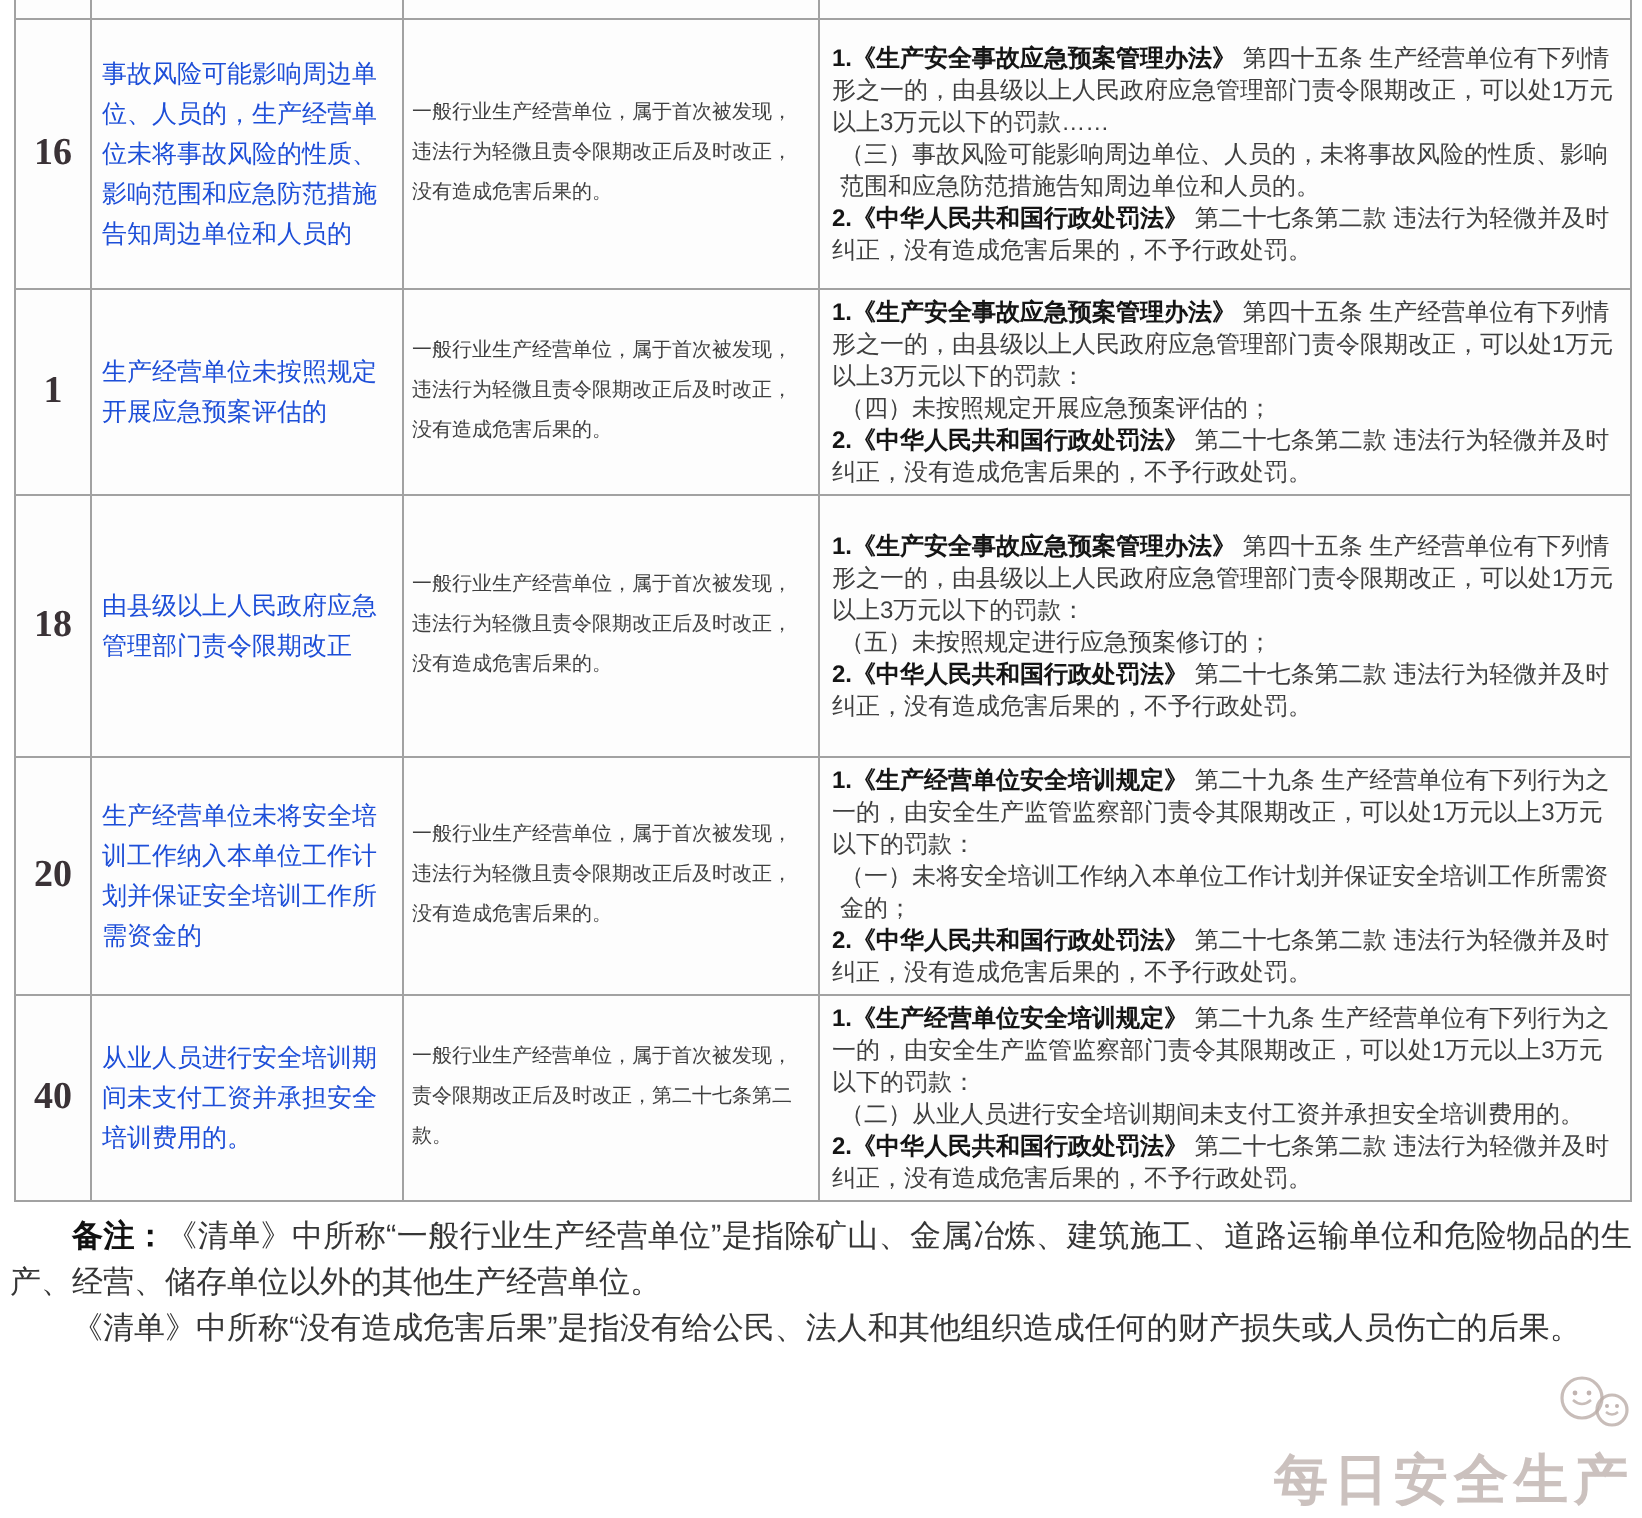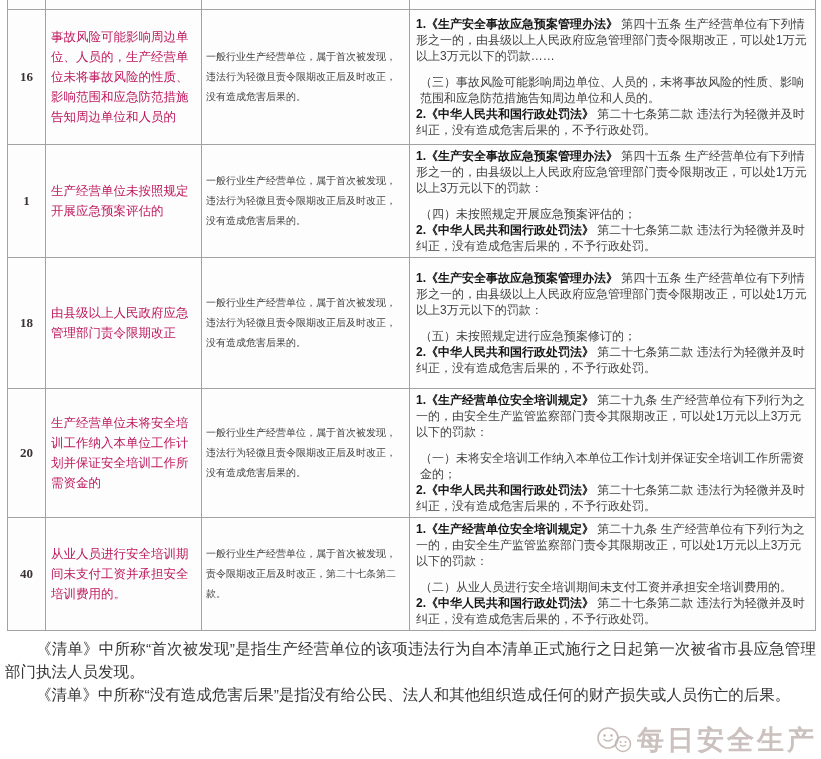--- a/index.html
+++ b/index.html
@@ -23,47 +23,47 @@
   #table-body tr.sliver { height:6px; }
   #table-body tr:nth-child(2) { height:135px; }
   #table-body tr:nth-child(3) { height:97px; }
   #table-body tr:nth-child(4) { height:131px; }
   #table-body tr:nth-child(5) { height:114px; }
   #table-body tr:nth-child(6) { height:92px; }
 
   td.num {
     text-align:center;
     font-family:"Liberation Serif","DejaVu Serif",serif;
-    font-weight:bold; font-size:13px; color:#3a3236;
+    font-weight:bold; font-size:19px; color:#3a3236;
   }
   td.violation {
-    font-size:12.5px; line-height:20px; padding:5px 5px; color:#be185d;
+    font-size:12.5px; line-height:20px; padding:5px 5px; color:#1d4ed8;
   }
   td.handling {
     font-size:10px; line-height:20px; padding:5px 4px; color:#3f3f3f;
   }
   td.legal {
     font-size:12px; line-height:16px; padding:3px 6px; color:#3f3f3f;
   }
   td.legal .seg b { color:#151515; }
-  td.legal .seg.item { padding-left:4px;margin-top:10px; }
+  td.legal .seg.item { padding-left:4px; }
 
   .notes {
     margin:6px 5px 0 5px;
     font-size:15.5px; line-height:23px; color:#363636;
   }
   .notes p { margin:0; text-indent:2em; text-align:justify; }
   .notes b { color:#111; }
 
   .watermark {
     position:absolute; right:4px; bottom:1px;
     display:flex; align-items:flex-end; gap:3px;
     color:rgba(186,172,168,0.75);
     font-size:27px; font-weight:bold; letter-spacing:3px;
-    pointer-events:none; white-space:nowrap;
+    pointer-events:none; white-space:nowrap;flex-direction:column;
   }
   .watermark svg { display:block; margin-bottom:2px; }
 </style>
 </head>
 <body>
 
 <div class="page">
 
   <table class="penalty">
     <colgroup>
@@ -126,21 +126,21 @@
     <td class="legal">
             <div class="seg"><b>1.《生产经营单位安全培训规定》</b> 第二十九条 生产经营单位有下列行为之一的，由安全生产监管监察部门责令其限期改正，可以处1万元以上3万元以下的罚款：</div>
             <div class="seg item">（二）从业人员进行安全培训期间未支付工资并承担安全培训费用的。</div>
             <div class="seg"><b>2.《中华人民共和国行政处罚法》</b> 第二十七条第二款 违法行为轻微并及时纠正，没有造成危害后果的，不予行政处罚。</div>
           </td>
   </tr>
       </tbody>
   </table>
 
   <div class="notes" id="notes">
-      <p>《清单》中所称“首次被发现”是指生产经营单位的该项违法行为自本清单正式施行之日起第一次被省市县应急管理部门执法人员发现。</p>
+      <p><b>备注：</b>《清单》中所称“一般行业生产经营单位”是指除矿山、金属冶炼、建筑施工、道路运输单位和危险物品的生产、经营、储存单位以外的其他生产经营单位。</p>
       <p>《清单》中所称“没有造成危害后果”是指没有给公民、法人和其他组织造成任何的财产损失或人员伤亡的后果。</p>
     </div>
 
   <div class="watermark">
     <svg width="40" height="32" viewBox="0 0 40 32">
       <g fill="none" stroke="rgba(186,172,168,0.8)" stroke-width="1.6">
         <circle cx="14" cy="14" r="10"></circle>
         <circle cx="29" cy="20" r="7.5"></circle>
         <path d="M9.5 15 q4.5 4 9 0" stroke-width="1.3"></path>
         <path d="M26 21 q3 2.6 6 0" stroke-width="1.2"></path>

